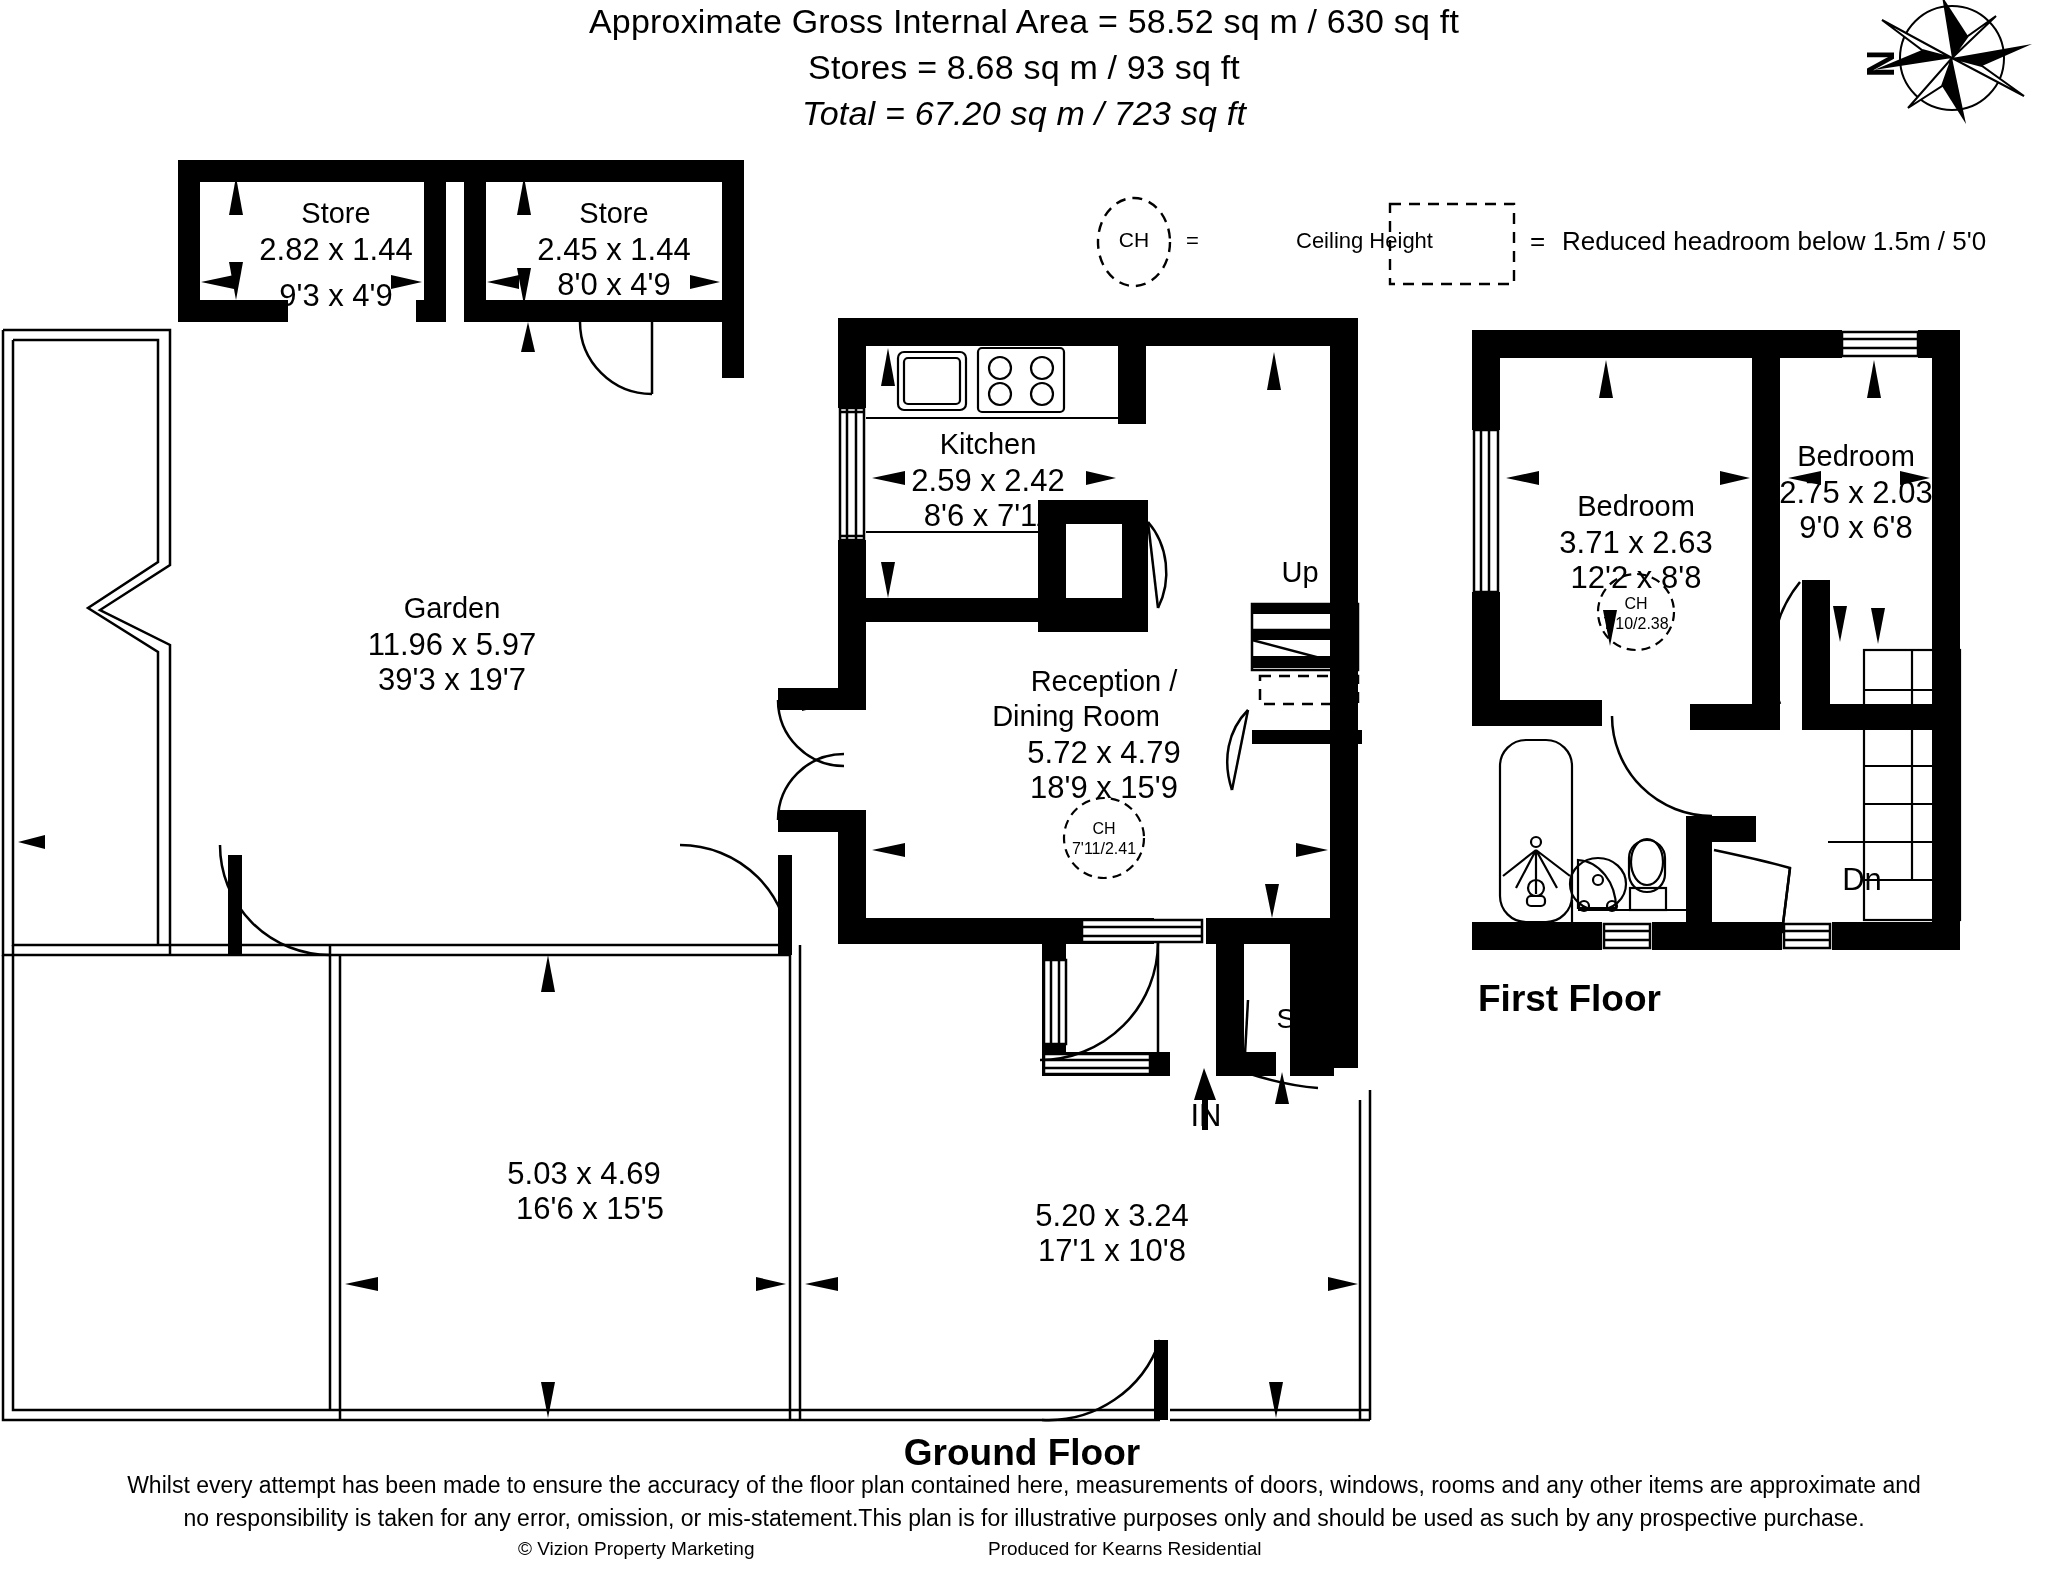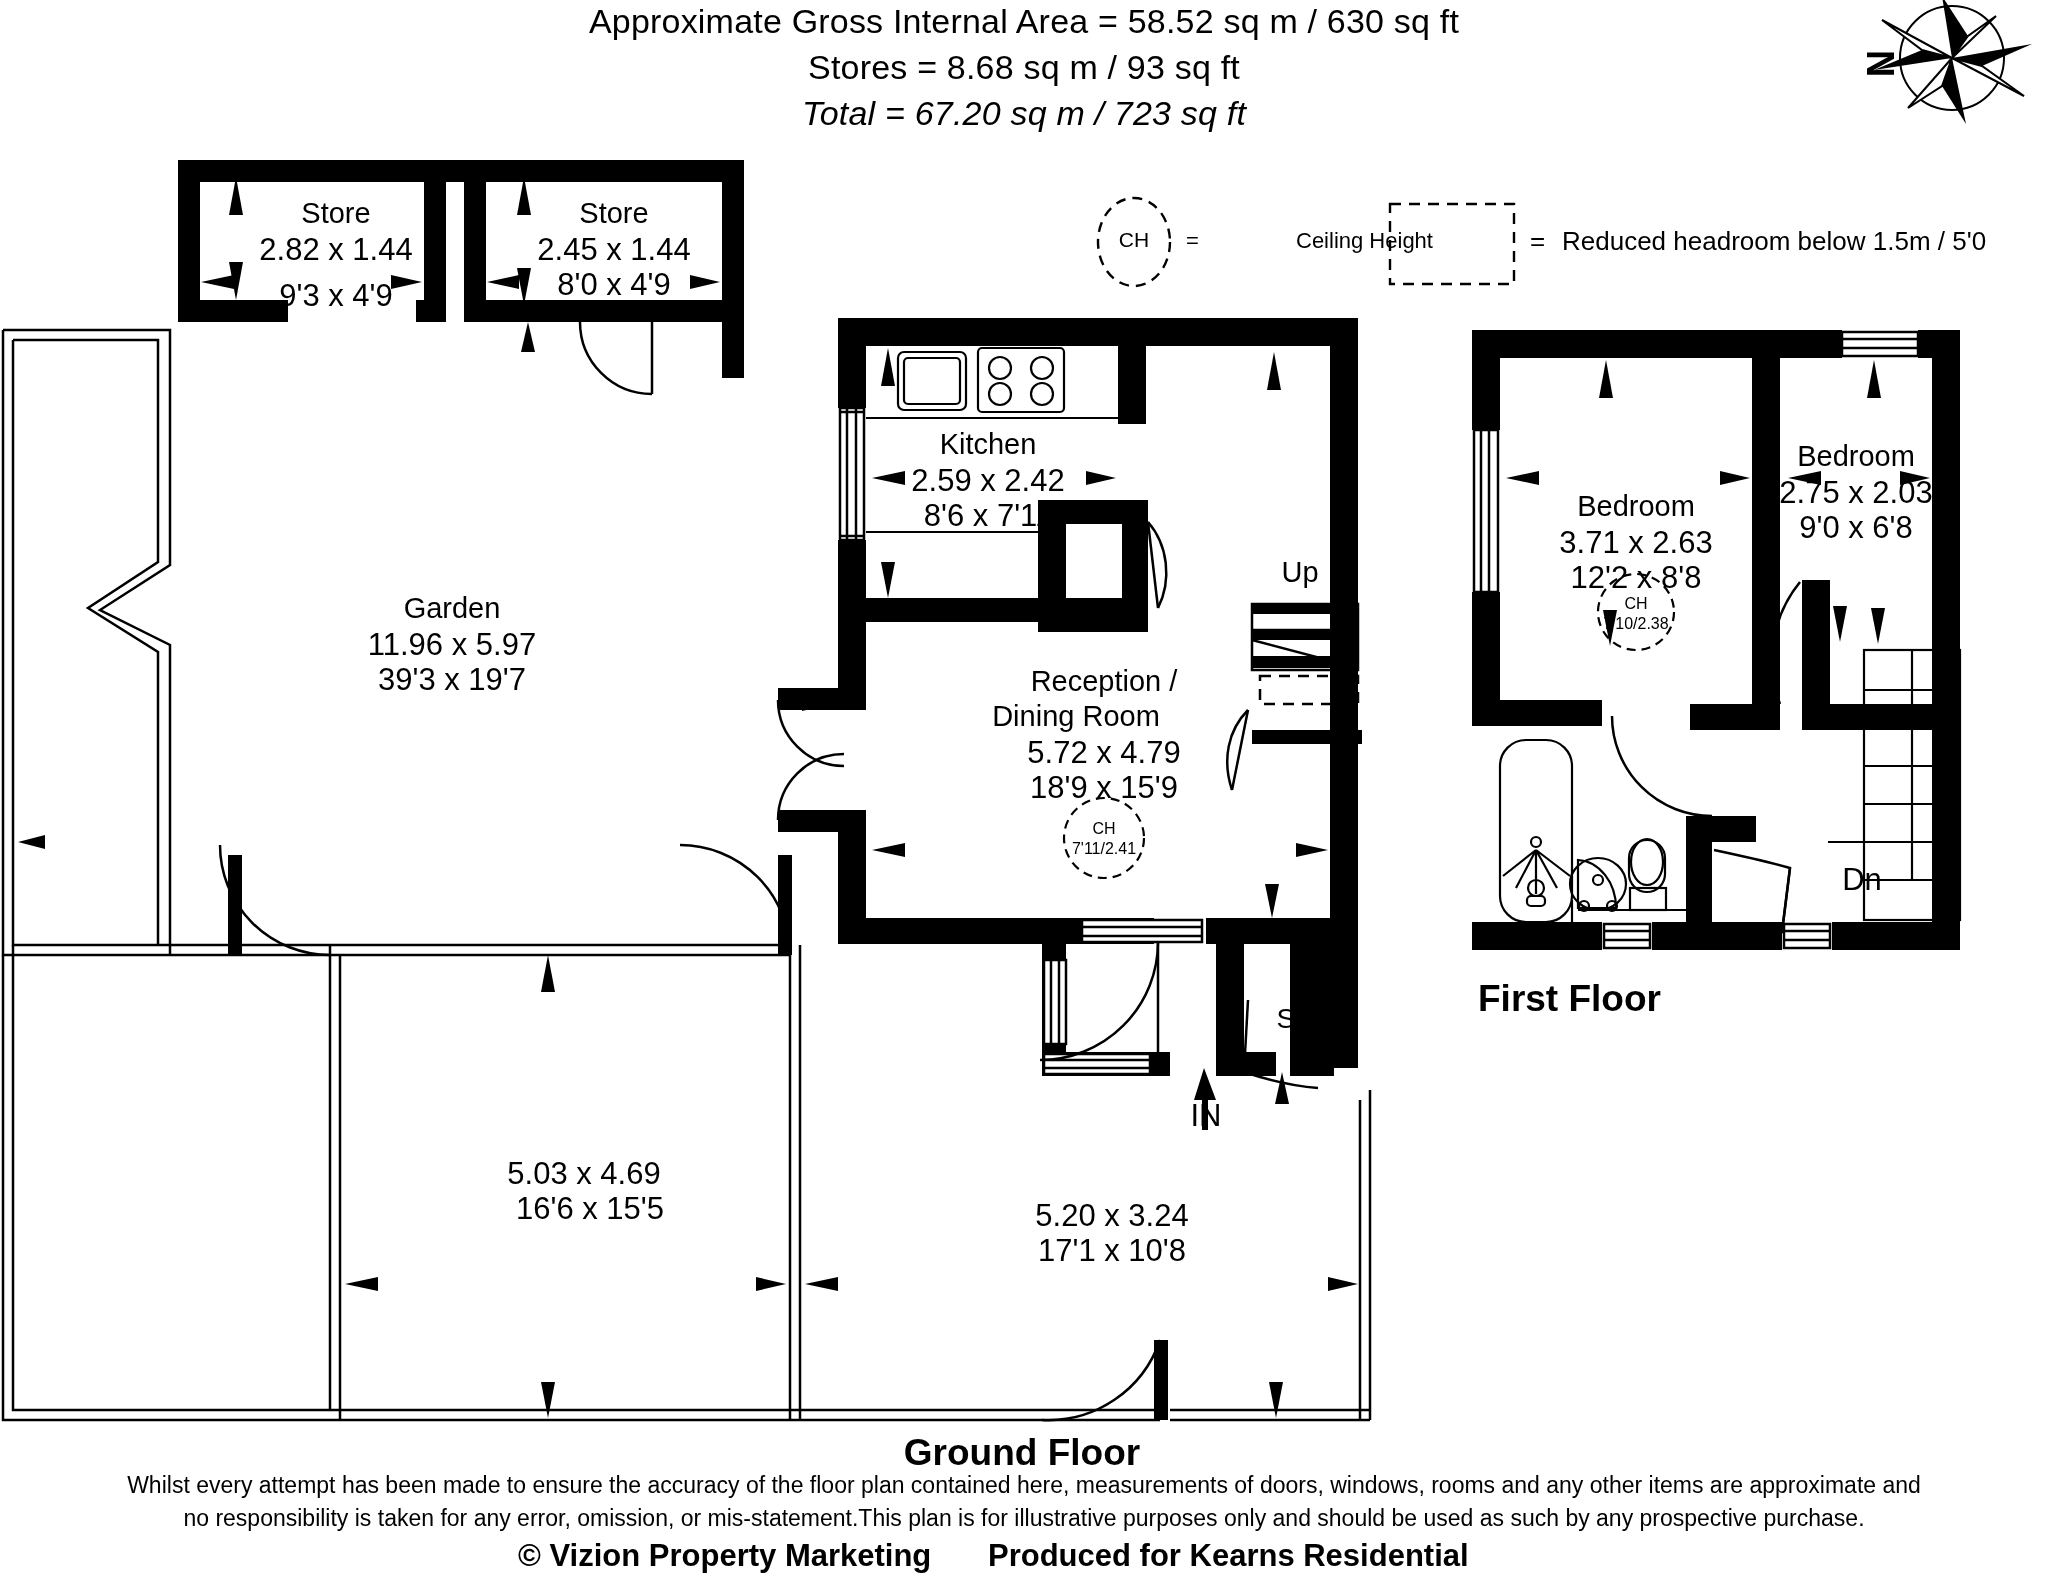--- a/index.html
+++ b/index.html
@@ -10,21 +10,21 @@
   .ctr{text-align:center;transform:translateX(-50%);}
   .hdr{font-size:34px;letter-spacing:.2px;}
   .roomname{font-size:29px;}
   .dim{font-size:31px;}
   .floorlbl{font-size:37px;font-weight:bold;}
   .small{font-size:21px;}
   .tiny{font-size:16px;}
   .legend{font-size:22px;}
   .legend2{font-size:26px;}
   .disc{font-size:23px;}
-  .credit{font-size:31px;font-weight:bold;}
+  .credit{font-size:19px;font-weight:normal;}
   svg{display:block;}
 </style>
 </head>
 <body>
 
 <svg id="plan" viewBox="0 0 2048 1579">
   <defs>
     <marker id="arrH" markerWidth="14" markerHeight="14" refX="0" refY="5" orient="auto">
       <path d="M0,0 L12,5 L0,10 z" fill="#000"></path>
     </marker>

